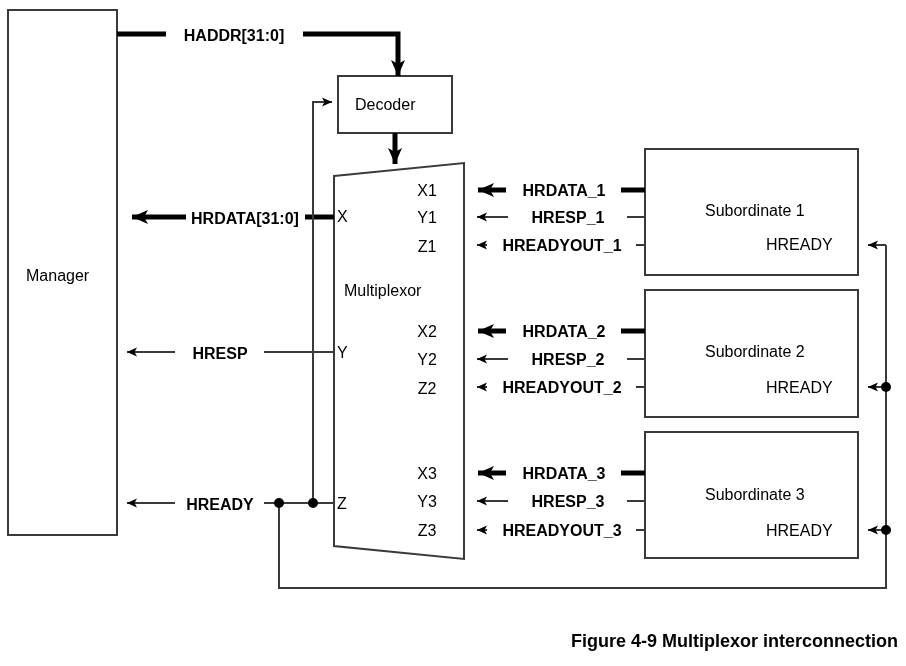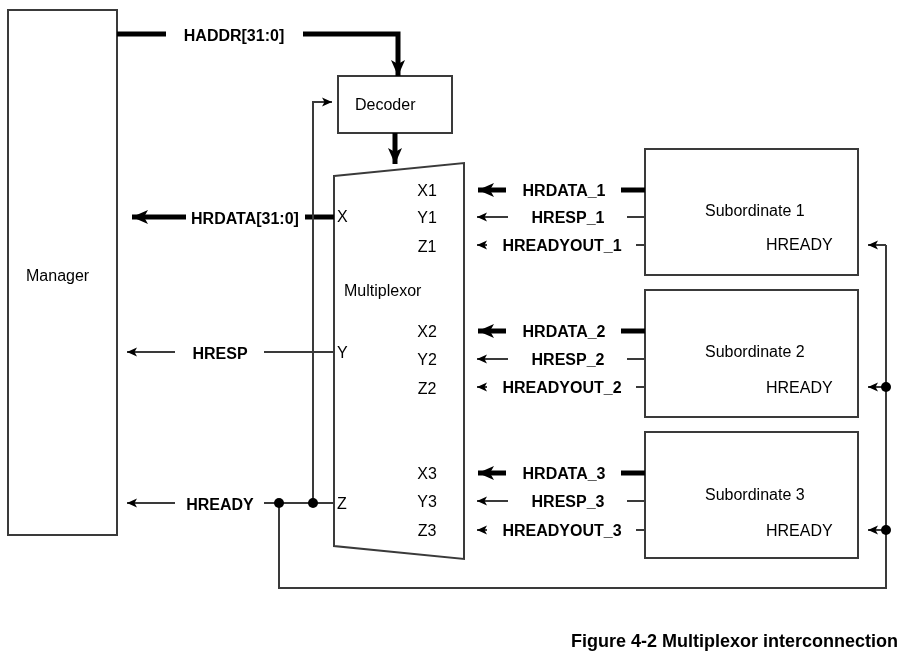--- a/index.html
+++ b/index.html
@@ -130,13 +130,13 @@
 
   <path class="thin-line" d="M508,501 L477,501" marker-end="url(#arrThin)"></path>
   <path class="thin-line" d="M645,501 L627,501"></path>
   <text class="lbl-bold" x="568" y="507" text-anchor="middle">HRESP_3</text>
 
   <path class="thin-line" d="M487,530 L477,530" marker-end="url(#arrThin)"></path>
   <path class="thin-line" d="M645,530 L636,530"></path>
   <text class="lbl-bold" x="562" y="536" text-anchor="middle">HREADYOUT_3</text>
 </svg>
 
-<div class="caption">Figure 4-2 Multiplexor interconnection</div>
+<div class="caption">Figure 4-9 Multiplexor interconnection</div>
 
 </body></html>

